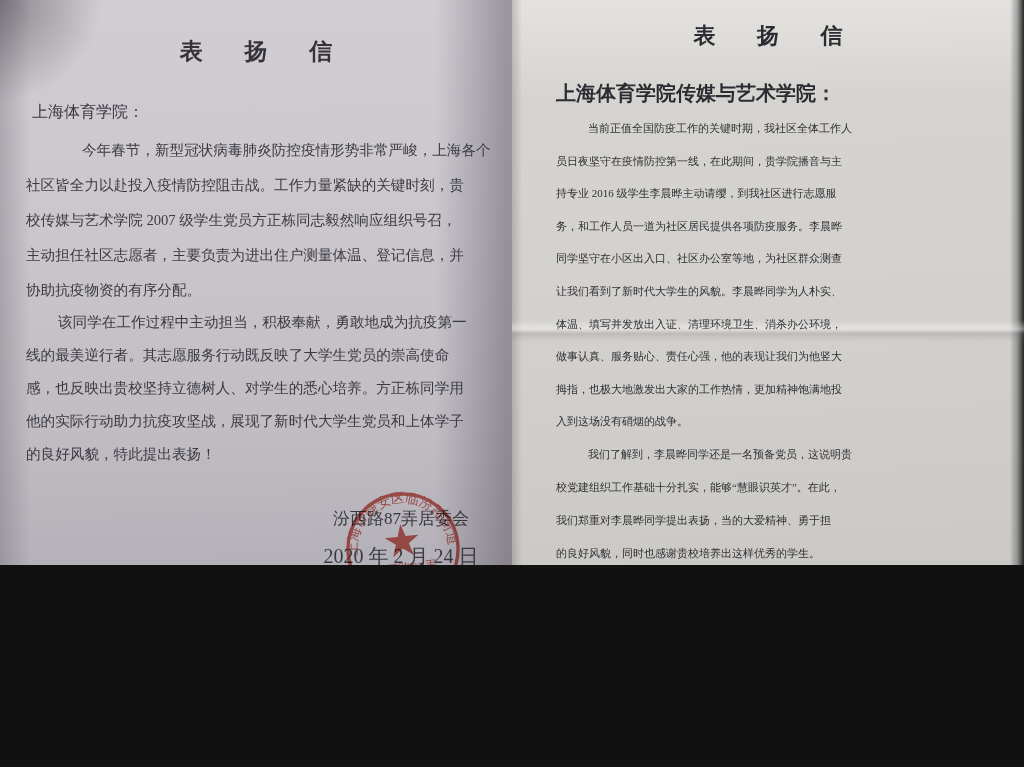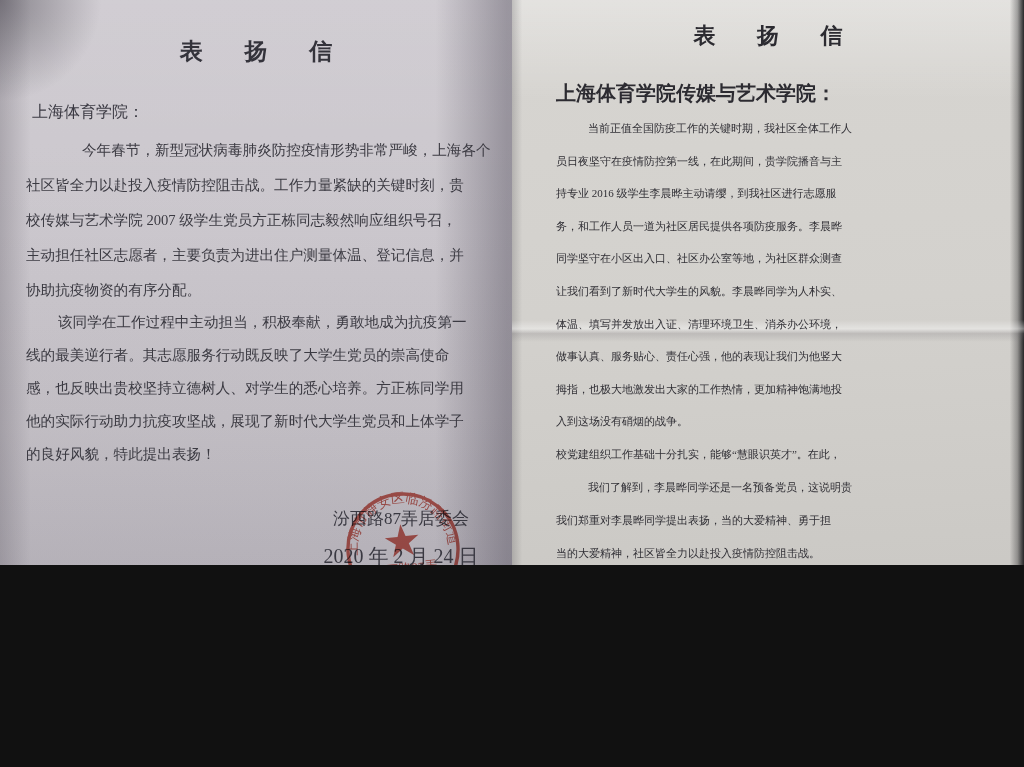--- a/index.html
+++ b/index.html
@@ -112,24 +112,24 @@
       <div class="line">务，和工作人员一道为社区居民提供各项防疫服务。李晨晔</div>
       <div class="line">同学坚守在小区出入口、社区办公室等地，为社区群众测查</div>
       <div class="line">让我们看到了新时代大学生的风貌。李晨晔同学为人朴实、</div>
       <div class="line">体温、填写并发放出入证、清理环境卫生、消杀办公环境，</div>
       <div class="line">做事认真、服务贴心、责任心强，他的表现让我们为他竖大</div>
       <div class="line">拇指，也极大地激发出大家的工作热情，更加精神饱满地投</div>
       <div class="line">入到这场没有硝烟的战争。</div>
     </div>
 
     <div class="abs para rt-text" style="left:44px;top:438px;width:450px;line-height:33px;">
+      <div class="line indent-r">我们了解到，李晨晔同学还是一名预备党员，这说明贵</div>
       <div class="line">校党建组织工作基础十分扎实，能够“慧眼识英才”。在此，</div>
-      <div class="line indent-r">我们了解到，李晨晔同学还是一名预备党员，这说明贵</div>
       <div class="line">我们郑重对李晨晔同学提出表扬，当的大爱精神、勇于担</div>
-      <div class="line">当的大爱精神，社区皆全力以赴投入疫情防控阻击战。</div>
+      <div class="line">的良好风貌，同时也感谢贵校培养出这样优秀的学生。</div>
     </div>
 
     <div class="abs sig rt-text" style="left:198px;top:609px;width:280px;">太原市杏花岭区杨家峪街道</div>
     <div class="abs sig rt-text" style="left:198px;top:645px;width:280px;">东华苑社区居委会</div>
     <div class="abs sig rt-text" style="left:198px;top:678px;width:280px;">2020 年 2 月 20 日</div>
 
     <svg class="stamp" style="left:245px;top:562px;" width="152" height="152" viewBox="-76 -76 152 152">
       <g transform="rotate(-8)">
         <circle r="58" stroke-width="3.6"></circle>
         <defs>

